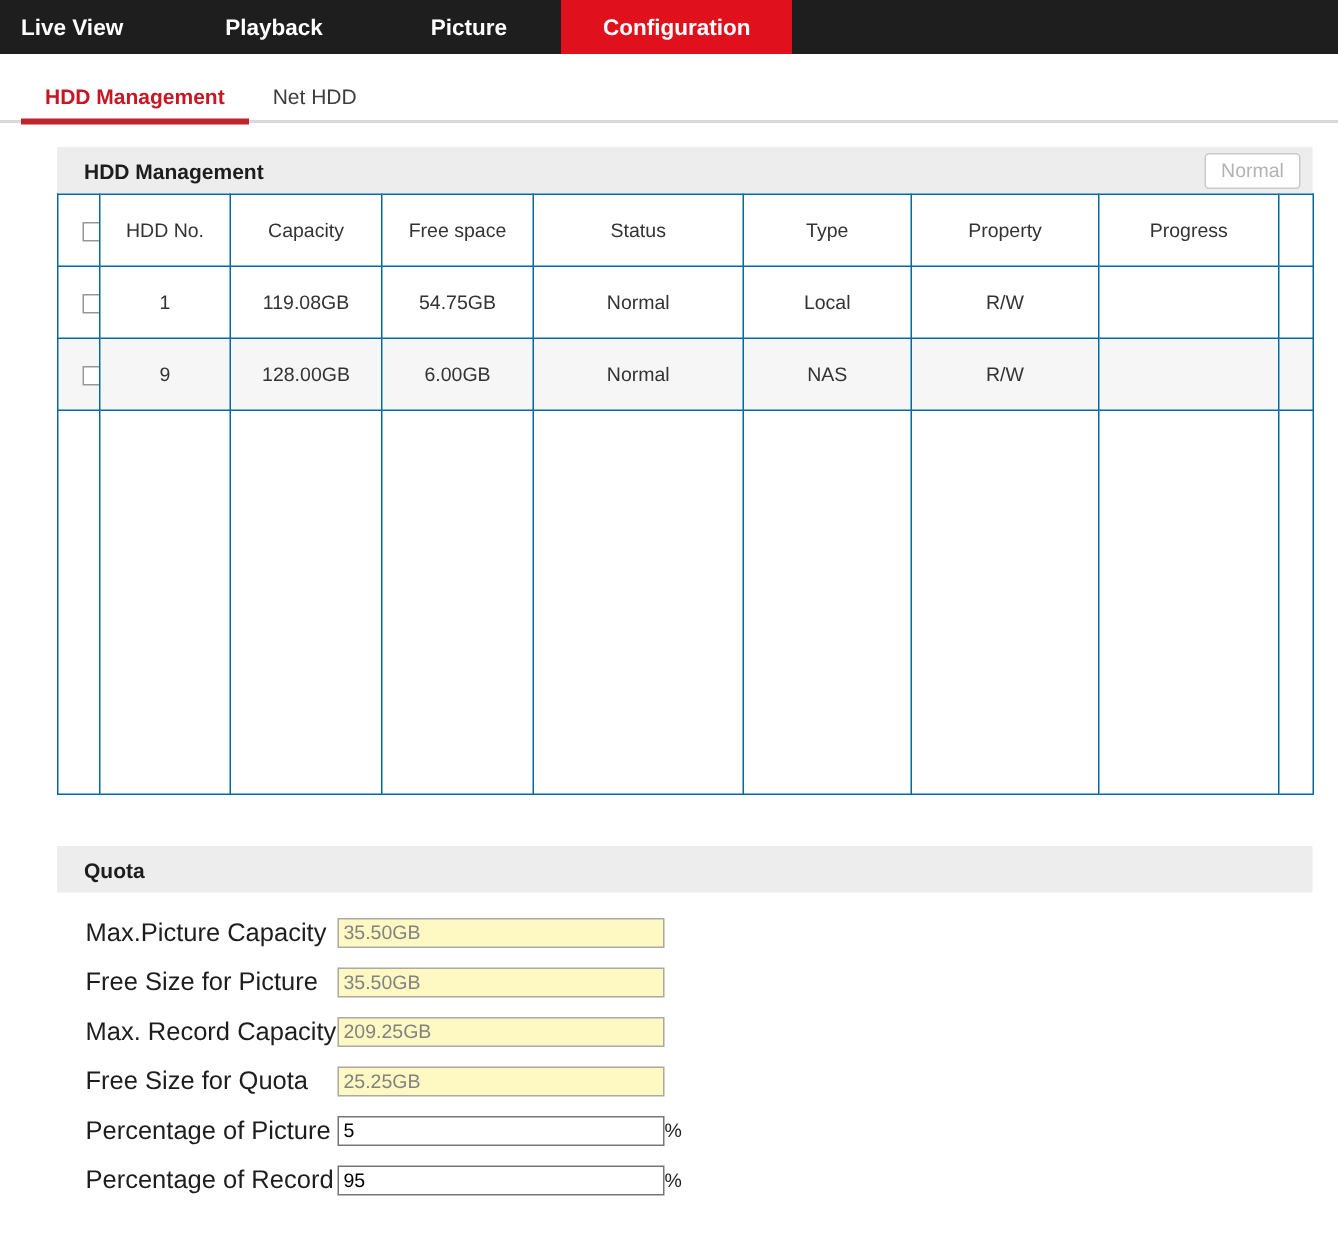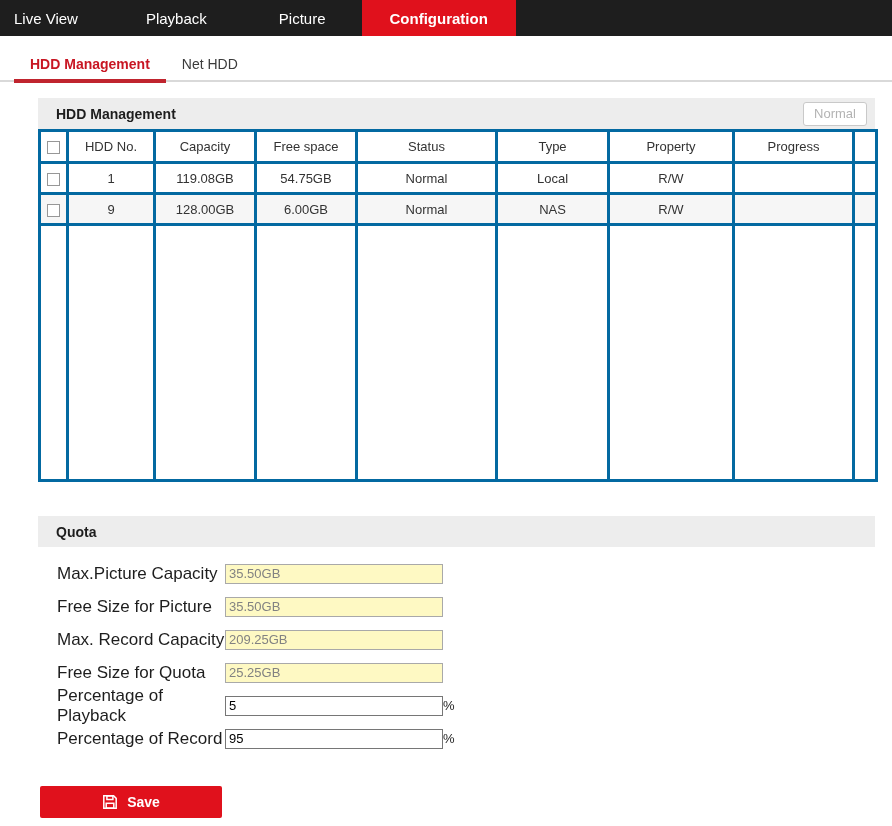--- a/index.html
+++ b/index.html
@@ -1,39 +1,39 @@
 <!DOCTYPE html>
 <html><head>
 <meta charset="utf-8">
 <style>
   * { box-sizing: border-box; }
   html,body { margin:0; padding:0; background:#fff; font-family:"Liberation Sans","DejaVu Sans",sans-serif; }
   .page { width:892px; height:826px; overflow:hidden; background:#fff; }
 
   
   .nav { height:36px; background:#1e1e1e; display:flex; align-items:stretch; color:#fff; font-size:15px; }
-  .nav-item { display:flex; align-items:center; padding:0 36px; cursor:pointer; white-space:nowrap; }
+  .nav-item { display:flex; align-items:center; padding:0 36px; cursor:pointer; white-space:nowrap;font-weight:bold; }
   .nav-item:first-child { padding-left:14px; padding-right:32px; }
   .nav-item.active { background:#e0111c; font-weight:bold; padding:0 28px; }
 
   
   .tabbar { display:flex; padding-left:14px; margin-top:10px; border-bottom:2px solid #d9d9d9; }
   .tab { padding:10px 16px 7px; font-size:14px; color:#3c3c3c; cursor:pointer; border-bottom:4px solid transparent; margin-bottom:-3px; white-space:nowrap; }
   .tab.active { color:#c81623; font-weight:bold; border-bottom-color:#c0242e; }
 
   .content { margin:16px 17px 0 38px; width:837px; }
 
   
   .section-bar { background:#ededed; height:31px; display:flex; align-items:center; justify-content:space-between; padding:0 8px 0 18px; }
   .section-title { font-weight:bold; font-size:14px; color:#1d1d1d; }
   .format-btn { width:64px; height:24px; background:#fff; border:1px solid #c9c9c9; border-radius:3px; color:#b3b3b3; font-size:13px; font-family:inherit; }
 
   
   table.hdd { border-collapse:collapse; width:837px; table-layout:fixed; font-size:13px; color:#333; }
-  table.hdd th, table.hdd td { border:3px solid #0369a1; text-align:center; padding:0; font-weight:normal; overflow:hidden; }
+  table.hdd th, table.hdd td { border:1px solid #0369a1; text-align:center; padding:16px; font-weight:normal; overflow:hidden; }
   table.hdd thead th { height:32px; }
   table.hdd tbody td { height:31px; }
   table.hdd tr.alt td { background:#f6f6f6; }
   table.hdd tr.filler td { height:256px; background:#fff; }
   input.rowcheck { appearance:none; -webkit-appearance:none; width:13px; height:13px; border:1px solid #979797; background:#fff; margin:0; vertical-align:middle; cursor:pointer; }
 
   
   .quota-bar { margin-top:34px; }
   .fields { padding:10px 0 0 19px; }
   .field-row { display:flex; align-items:center; height:33px; }
@@ -147,21 +147,21 @@
       </div>
       <div class="field-row">
         <span class="field-label">Max. Record Capacity</span>
         <input class="qinput" disabled="" value="209.25GB" style="">
       </div>
       <div class="field-row">
         <span class="field-label">Free Size for Quota</span>
         <input class="qinput" disabled="" value="25.25GB" style="">
       </div>
       <div class="field-row">
-        <span class="field-label">Percentage of Playback</span>
+        <span class="field-label">Percentage of Picture</span>
         <input class="qinput" value="5" style="">
           <span class="pct">%</span>
       </div>
       <div class="field-row">
         <span class="field-label">Percentage of Record</span>
         <input class="qinput" value="95" style="">
           <span class="pct">%</span>
       </div>
     </div>
 

